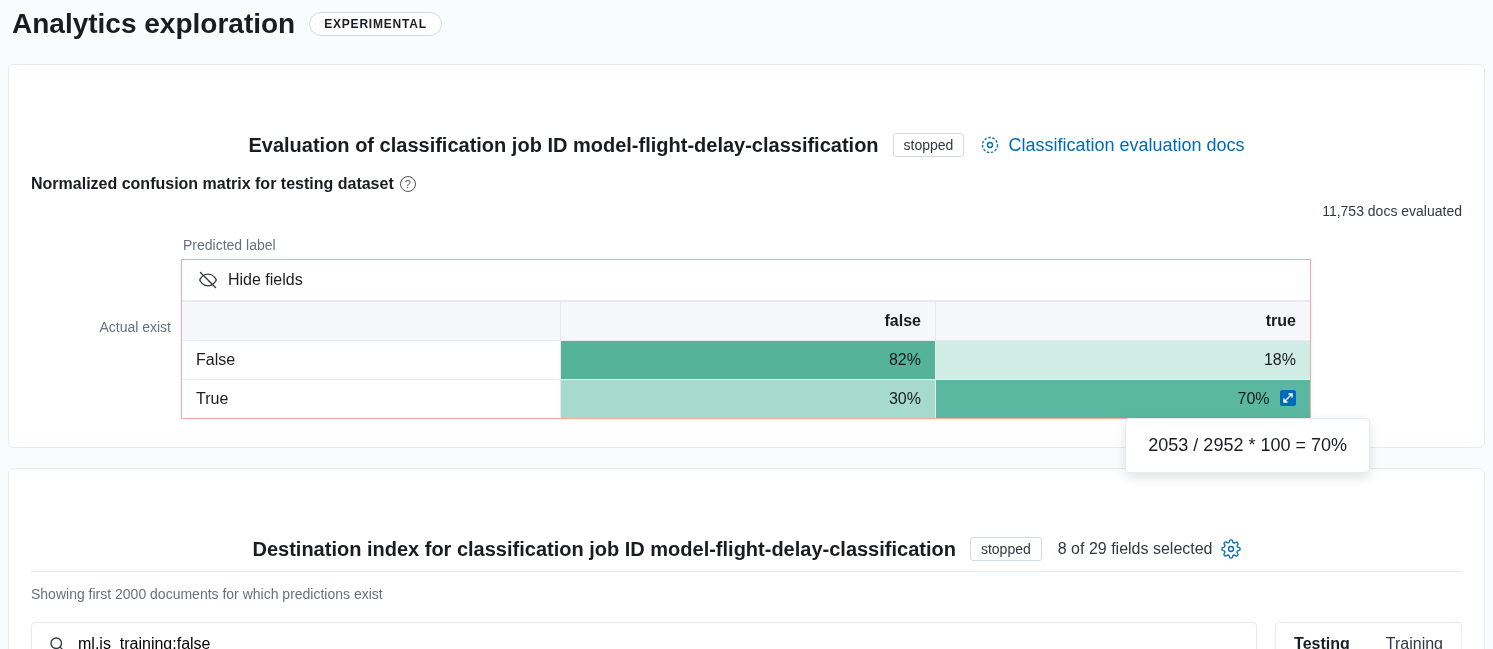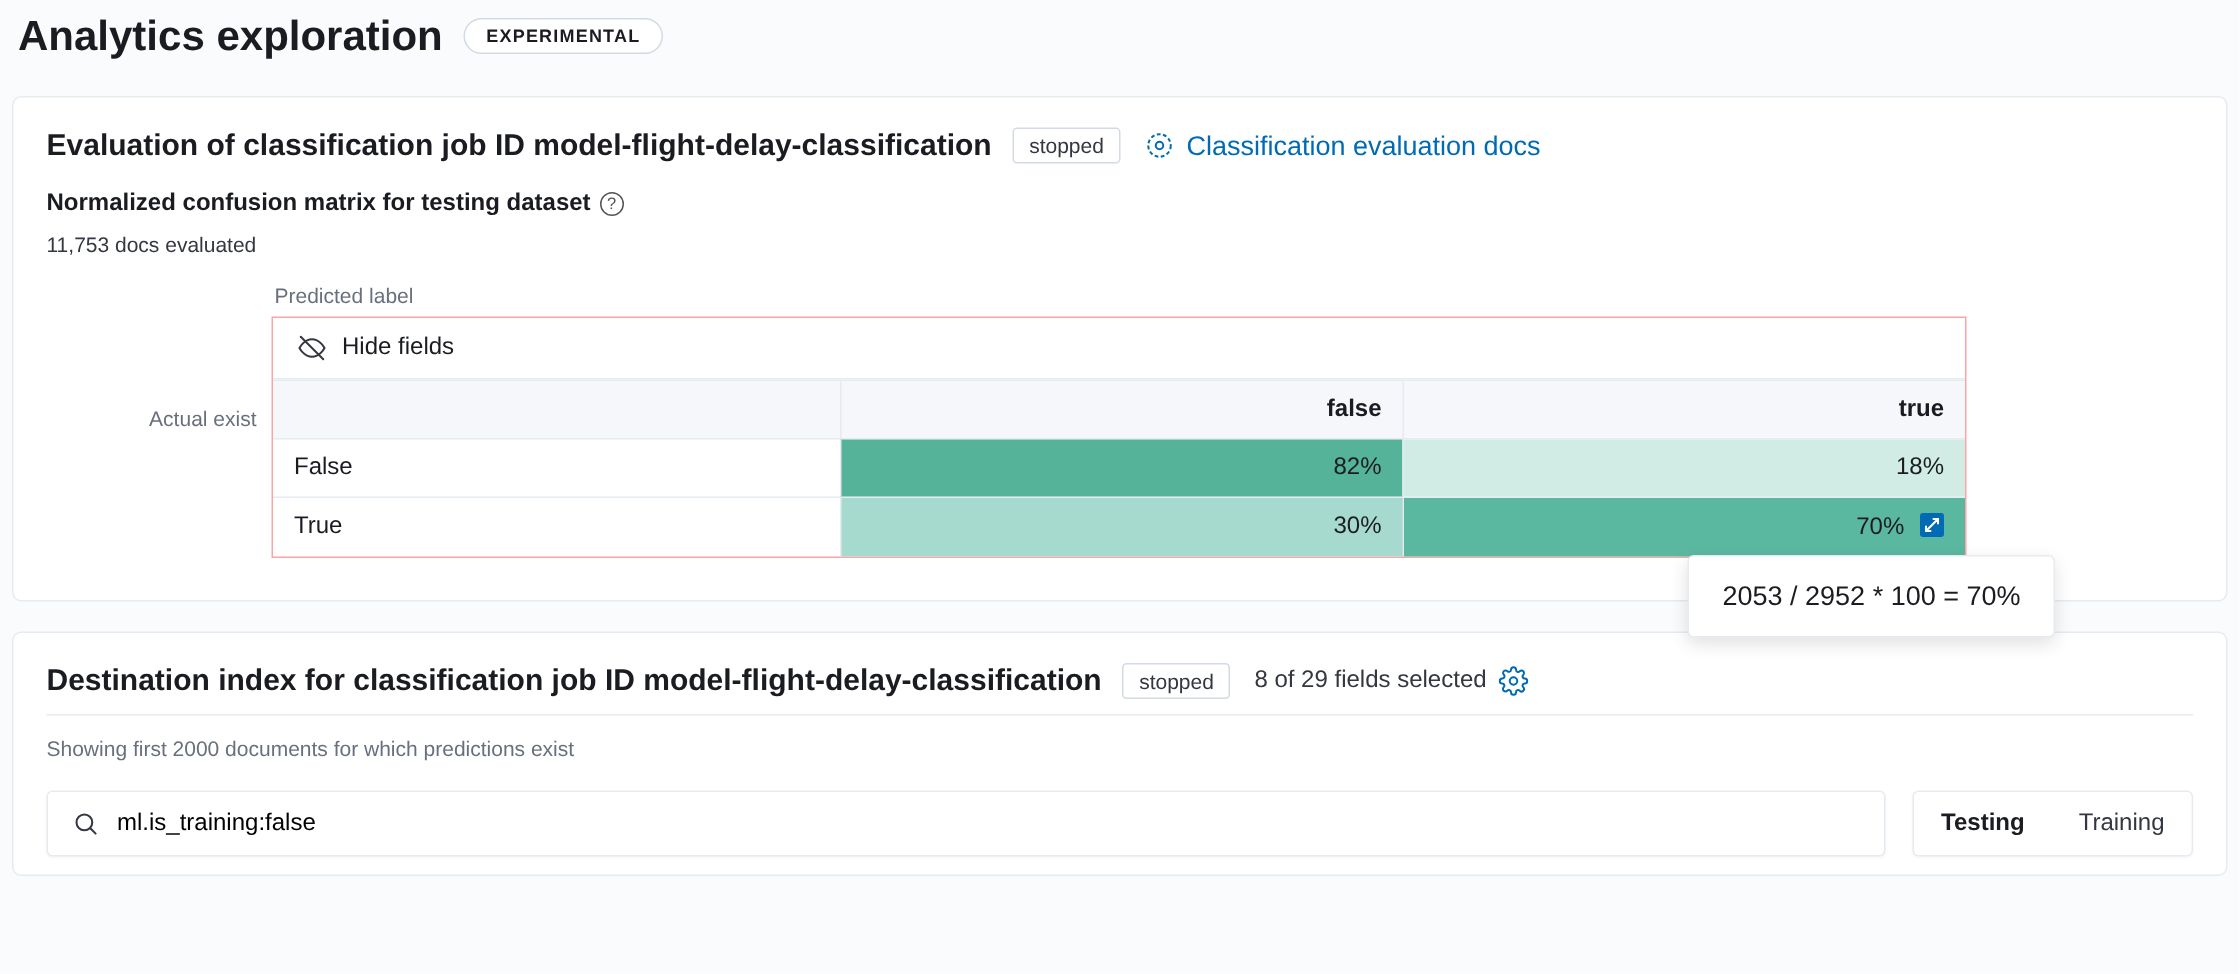--- a/index.html
+++ b/index.html
@@ -32,22 +32,23 @@
     background: #fff;
     border: 1px solid #e6ebf2;
     border-radius: 6px;
     margin: 0 8px 20px 8px;
     padding: 20px 22px 28px 22px;
     position: relative;
   }
   .panel-head {
     display: flex;
     align-items: center;
-    justify-content: flex-start;
+    justify-content: center;
     gap: 16px;
+    margin-top: 48px;
   }
   .panel-head-left {
     display: flex;
     align-items: center;
     gap: 14px;
     flex-wrap: wrap;
   }
   .panel-title { font-size: 20px; font-weight: 700; }
   .status-badge {
     border: 1px solid #d3dae6;
@@ -72,21 +73,21 @@
     font-weight: 700;
     display: flex;
     align-items: center;
     gap: 6px;
   }
   .help-circle {
     display:inline-flex; align-items:center; justify-content:center;
     width:16px; height:16px; border:1.5px solid #555; border-radius:50%;
     font-size:11px; color:#555; font-weight:400;
   }
-  .docs-count { margin-top: 10px; color: #343741; font-size:14px; }
+  .docs-count { margin-top: 10px; color: #343741; font-size:14px;text-align:right; }
   .matrix-wrap { display:flex; margin-top: 18px; gap: 0; }
   .actual-label { width: 150px; text-align:right; padding-top: 82px; padding-right: 10px; color:#69707d; }
   .matrix-body { flex: 0 0 1130px; }
   .predicted-label { color:#69707d; margin-bottom: 6px; padding-left: 2px; }
   .matrix-table { border:1px solid #fca5a5; width:100%; }
   .hide-fields {
     padding: 10px 16px;
     display:flex; align-items:center; gap:10px;
     border-bottom:1px solid #e6ebf2;
     font-size:16px;

